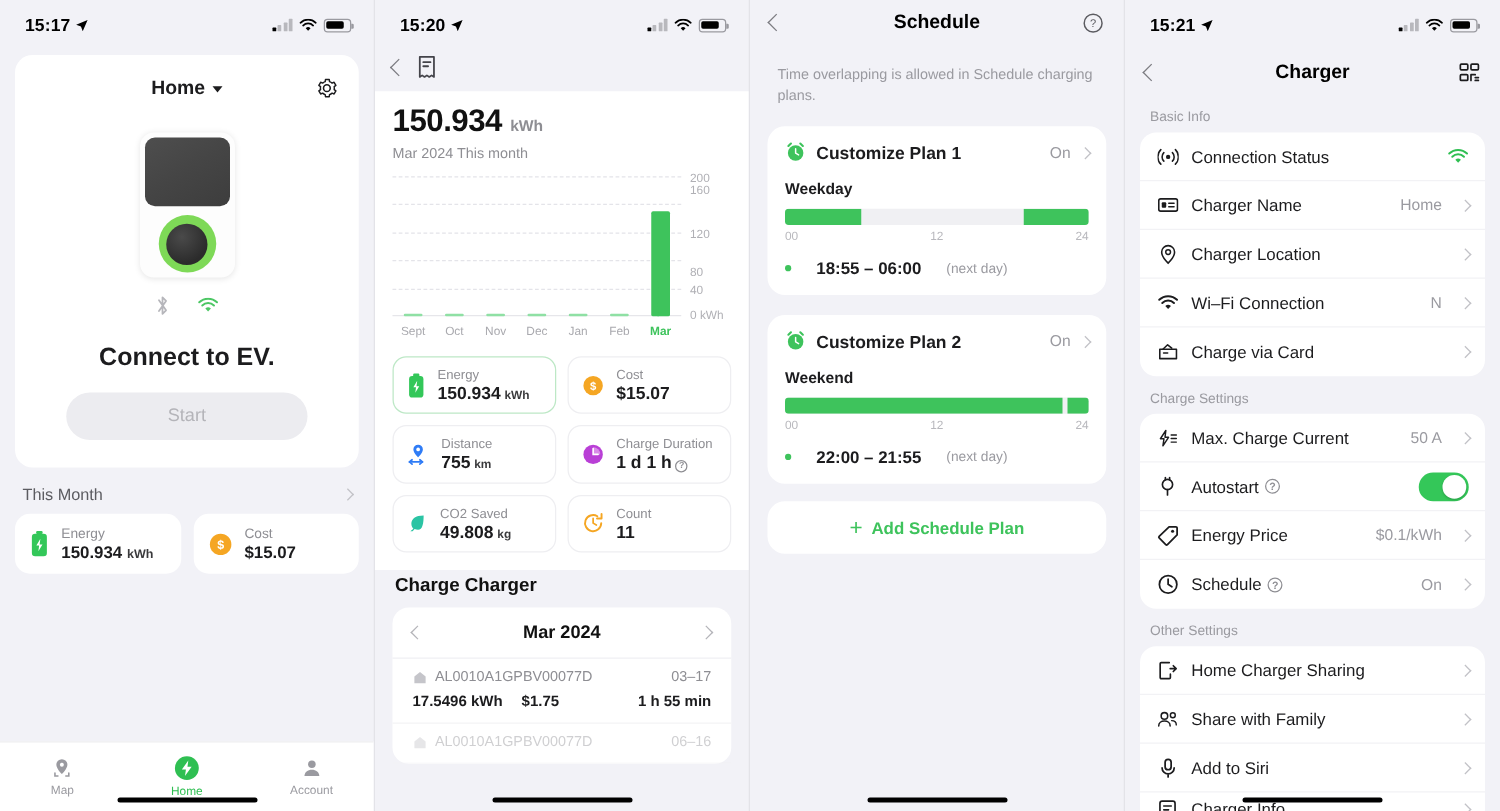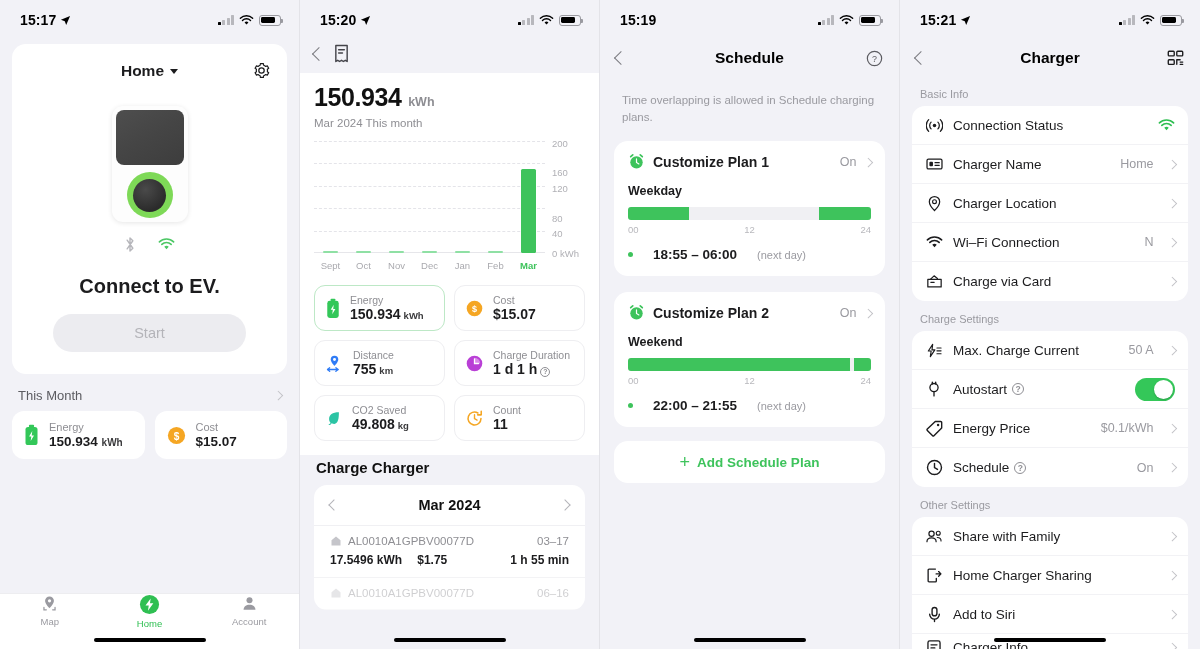--- a/index.html
+++ b/index.html
@@ -85,21 +85,21 @@
   .s1-stat { flex: 1; background: #fff; border-radius: 12px; padding: 10px 11px;
     display: flex; align-items: center; gap: 9px; }
   .s1-stat .txt { display: flex; flex-direction: column; gap: 1px; }
   .s1-stat .lab { font-size: 11px; color: #8e8e93; }
   .s1-stat .val { font-size: 13.5px; font-weight: 600; color: #1c1c1e; }
   .s1-stat .val small { font-size: 10px; font-weight: 600; color: #3a3a3c; }
 
   .tabbar { position: absolute; bottom: 0; left: 0; right: 0; height: 56px;
     background: #fff; display: flex; border-top: 1px solid #ededf0; }
   .tab { flex: 1; display: flex; flex-direction: column; align-items: center;
-    gap: 3px; }
+    justify-content: center; gap: 3px; }
   .tab span { font-size: 9.5px; color: #9a9aa0; }
   .tab.active span { color: #2fbf52; }
   .homebar { position: absolute; bottom: 7px; left: 50%; transform: translateX(-50%);
     width: 112px; height: 4.5px; background: #000; border-radius: 3px; z-index: 9; }
 
   
   .s2-seg-wrap { display: flex; align-items: center; padding: 4px 14px 0; gap: 9px; }
   .seg { flex: 1; background: #e6e6eb; border-radius: 9px; display: flex; padding: 2px; height: 28px; }
   .seg div { flex: 1; display: flex; align-items: center; justify-content: center;
     font-size: 12px; font-weight: 600; color: #3a3a3c; border-radius: 7px; }
@@ -356,21 +356,21 @@
 
       <div class="chart">
         <div class="grid">
           <div class="gl" style="top:0%"></div>
           <div class="gl" style="top:20%"></div>
           <div class="gl" style="top:40%"></div>
           <div class="gl" style="top:60%"></div>
           <div class="gl" style="top:80%"></div>
         </div>
         <div class="ytick" style="top:2px">200</div>
-        <div class="ytick" style="top:31px">160</div>
+        <div class="ytick" style="top:12px">160</div>
         <div class="ytick" style="top:46.8px">120</div>
         <div class="ytick" style="top:77px">80</div>
         <div class="ytick" style="top:91.6px">40</div>
         <div class="ytick" style="top:112px">0 kWh</div>
 
         <div class="axisline"></div>
         <div class="bars-area">
           <div class="bcol">
               <div class="bar stub" style="height:2.5px"></div>
             </div>
@@ -513,41 +513,20 @@
             </svg>
           <span class="sn">AL0010A1GPBV00077D</span>
           <span class="date">06–16</span>
         </div>
       </div>
     </div>
     <div class="homebar"></div>
   </div>
 
   <div class="screen">
-    <div class="statusbar">
-      <div class="sb-left">
-        <span class="sb-time">15:19</span>
-      </div>
-      <div class="sb-right">
-        <div class="bars dim">
-            <i></i>
-            <i></i>
-            <i></i>
-            <i></i>
-          </div>
-        <svg width="15" height="11" viewBox="0 0 16 12">
-          <path d="M8 10.4 5.9 8.2a3 3 0 0 1 4.2 0z" fill="#000"></path>
-          <path d="M3.6 5.9a6.3 6.3 0 0 1 8.8 0" stroke="#000" stroke-width="1.5" fill="none" stroke-linecap="round"></path>
-          <path d="M1.3 3.5a9.6 9.6 0 0 1 13.4 0" stroke="#000" stroke-width="1.5" fill="none" stroke-linecap="round"></path>
-          </svg>
-        <div class="batt">
-            <span></span>
-          </div>
-      </div>
-    </div>
 
     <div class="navbar">
       <i class="chev-back"></i>
       <div class="nav-title">Schedule</div>
       <div class="nav-right">
         <svg width="17" height="17" viewBox="0 0 20 20">
           <circle cx="10" cy="10" r="8.4" stroke="#5c5c61" stroke-width="1.4" fill="none"></circle>
           <text x="10" y="14" font-size="10.5" fill="#5c5c61" text-anchor="middle" font-family="Liberation Sans">?</text>
           </svg>
       </div>
@@ -775,42 +754,42 @@
         </span>
         <span class="rv">On</span>
         <i class="chev"></i>
       </div>
     </div>
 
     <div class="sec-title">Other Settings</div>
     <div class="grp">
       <div class="row">
         <span class="ico">
+          <svg width="16" height="17" viewBox="0 0 18 18">
+            <path d="M10.6 1.8H3.4a1 1 0 0 0-1 1v12.4a1 1 0 0 0 1 1h7.2a1 1 0 0 0 1-1v-3" stroke="#1c1c1e" stroke-width="1.5" fill="none" stroke-linecap="round"></path>
+            <path d="M11.4 7.2h5M14.2 4.6l2.6 2.6-2.6 2.6" stroke="#1c1c1e" stroke-width="1.5" fill="none" stroke-linecap="round" stroke-linejoin="round"></path>
+            </svg>
+          </span>
+        <span class="lbl">Home Charger Sharing</span>
+        <i class="chev" style="margin-left:auto"></i>
+      </div>
+      <div class="row">
+        <span class="ico">
           <svg width="19" height="15" viewBox="0 0 22 18">
             <circle cx="8" cy="5.6" r="3.2" stroke="#1c1c1e" stroke-width="1.5" fill="none"></circle>
             <path d="M2.4 15.4c0-3 2.5-4.8 5.6-4.8s5.6 1.8 5.6 4.8" stroke="#1c1c1e" stroke-width="1.5" fill="none" stroke-linecap="round"></path>
             <circle cx="16.2" cy="5" r="2.4" stroke="#1c1c1e" stroke-width="1.4" fill="none"></circle>
             <path d="M15 10.2c2.6 0 4.6 1.6 4.6 4.2" stroke="#1c1c1e" stroke-width="1.4" fill="none" stroke-linecap="round"></path>
             </svg>
           </span>
         <span class="lbl">Share with Family</span>
         <i class="chev" style="margin-left:auto"></i>
       </div>
       <div class="row">
         <span class="ico">
-          <svg width="16" height="17" viewBox="0 0 18 18">
-            <path d="M10.6 1.8H3.4a1 1 0 0 0-1 1v12.4a1 1 0 0 0 1 1h7.2a1 1 0 0 0 1-1v-3" stroke="#1c1c1e" stroke-width="1.5" fill="none" stroke-linecap="round"></path>
-            <path d="M11.4 7.2h5M14.2 4.6l2.6 2.6-2.6 2.6" stroke="#1c1c1e" stroke-width="1.5" fill="none" stroke-linecap="round" stroke-linejoin="round"></path>
-            </svg>
-          </span>
-        <span class="lbl">Home Charger Sharing</span>
-        <i class="chev" style="margin-left:auto"></i>
-      </div>
-      <div class="row">
-        <span class="ico">
           <svg width="13" height="17" viewBox="0 0 14 18">
             <rect x="4.4" y="1.4" width="5.2" height="9" rx="2.6" stroke="#1c1c1e" stroke-width="1.5" fill="none"></rect>
             <path d="M1.8 8.8a5.2 5.2 0 0 0 10.4 0M7 14v2.6" stroke="#1c1c1e" stroke-width="1.5" fill="none" stroke-linecap="round"></path>
             </svg>
           </span>
         <span class="lbl">Add to Siri</span>
         <i class="chev" style="margin-left:auto"></i>
       </div>
       <div class="row cut">
         <span class="ico">

